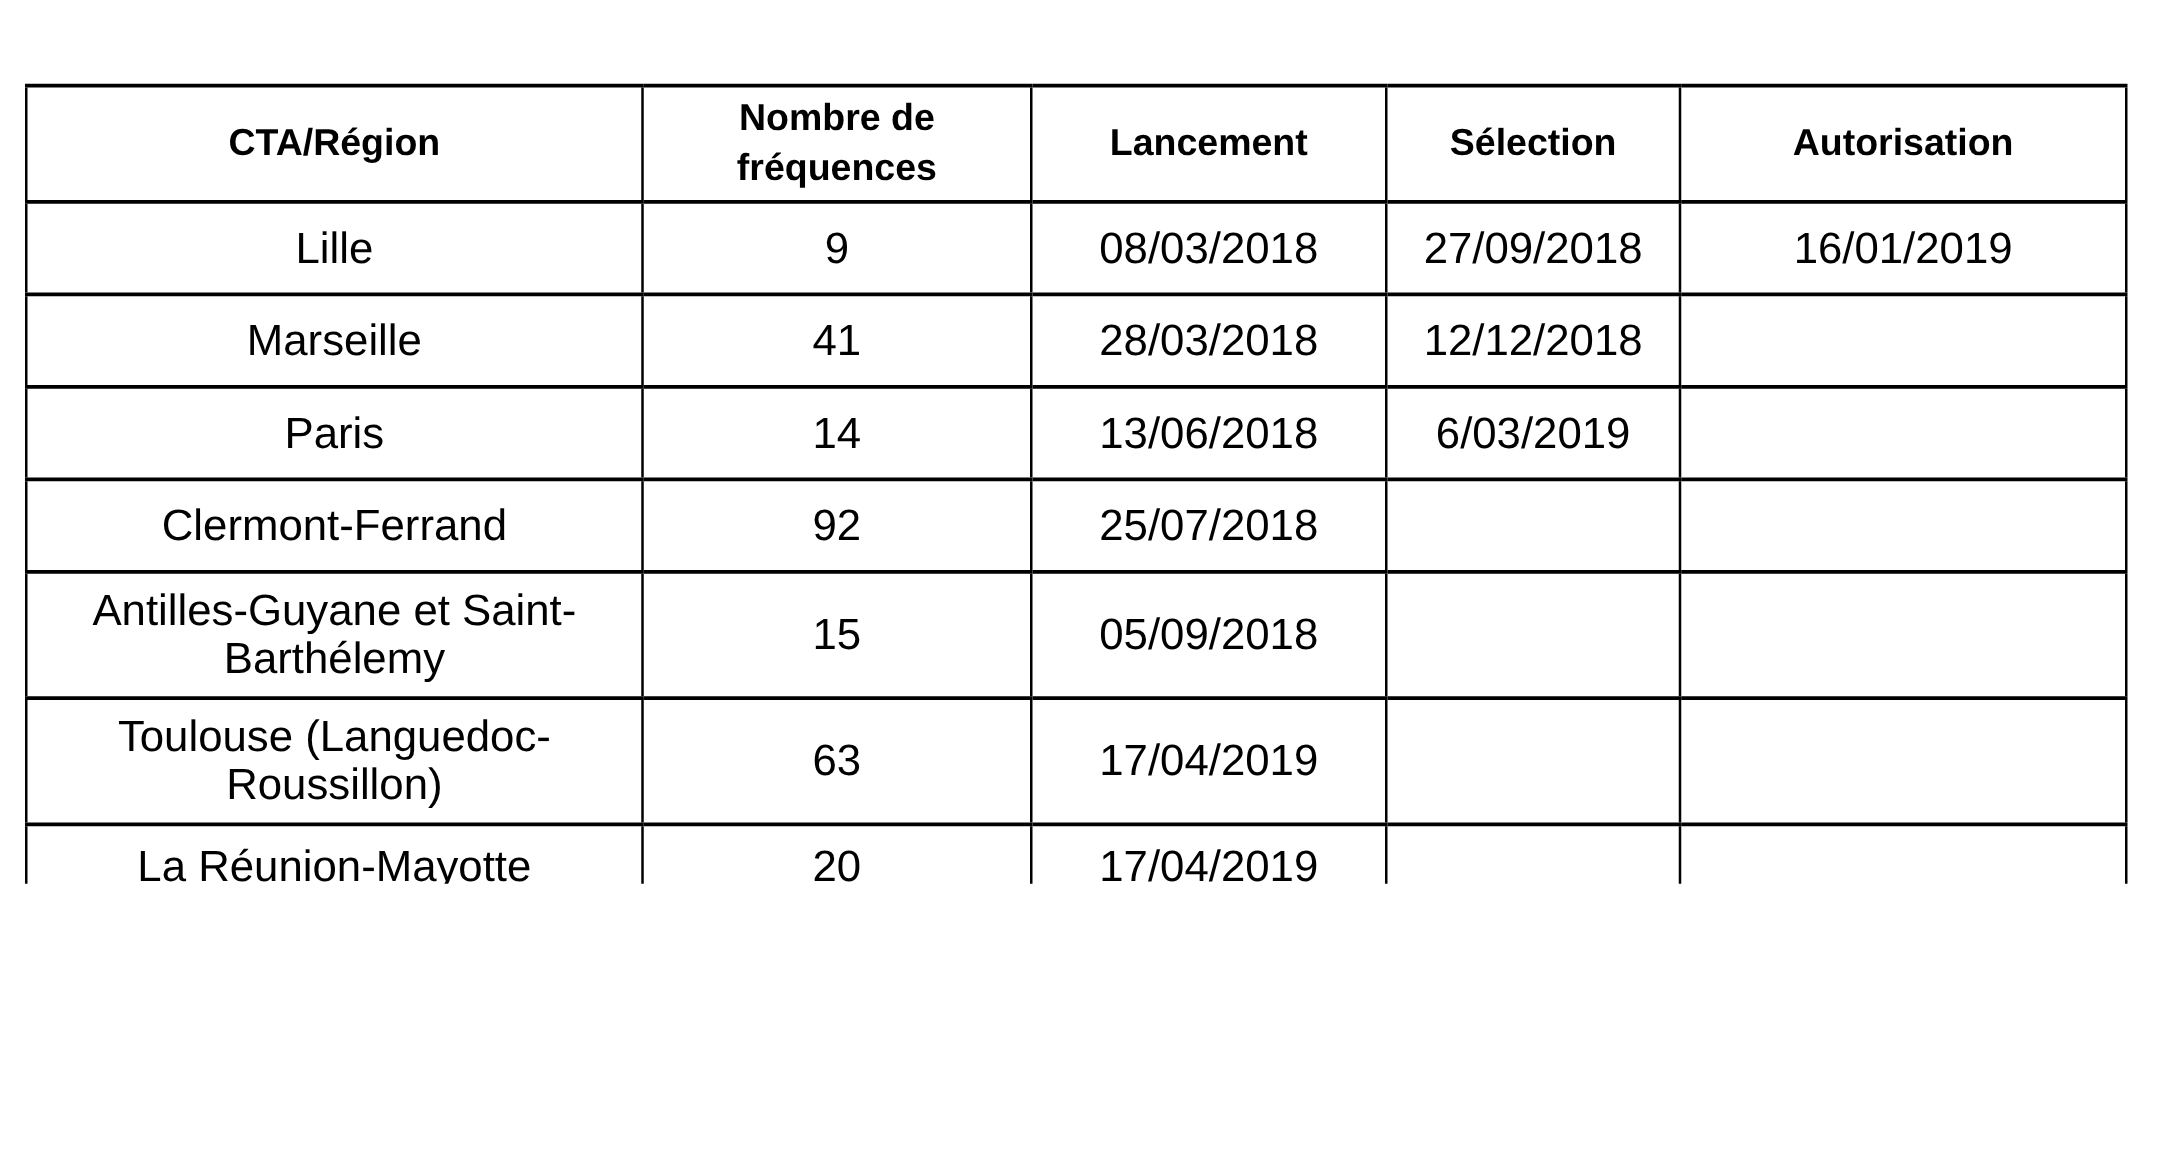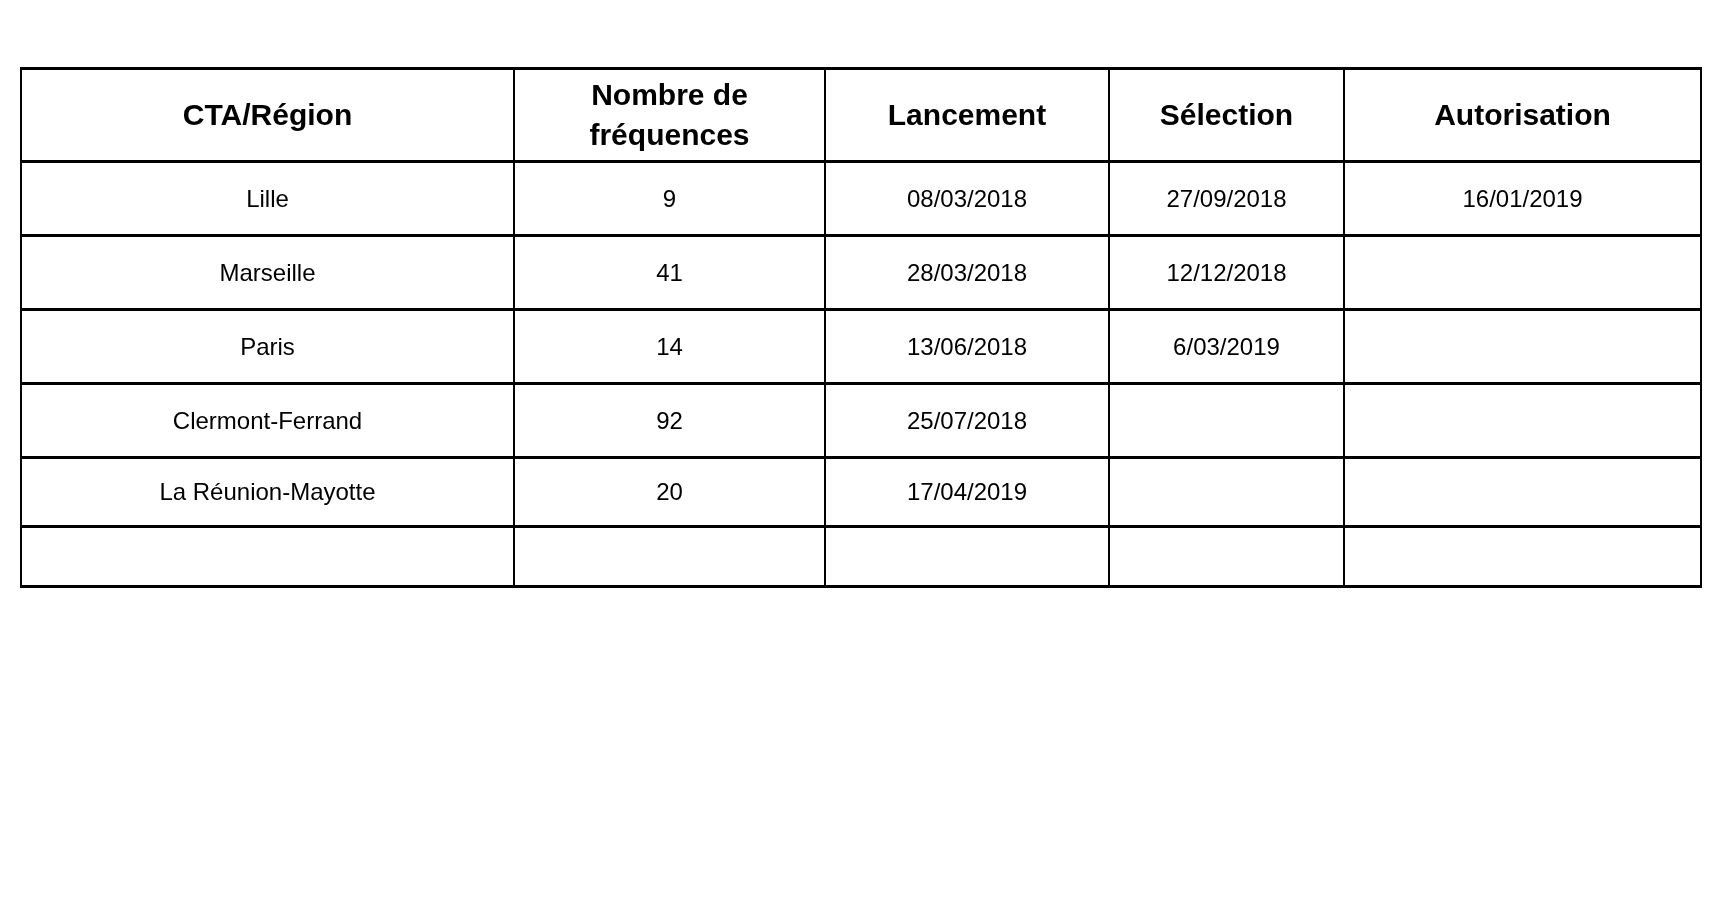--- a/index.html
+++ b/index.html
@@ -34,21 +34,21 @@
   table.freq-table td {
     border-left: 2px solid #000000;
     border-right: 2px solid #000000;
     border-top: 3px solid #000000;
     border-bottom: 3px solid #000000;
     text-align: center;
     vertical-align: middle;
     padding: 2px 6px;
     white-space: pre-line;
     overflow: hidden;
-    font-size: 24px;
+    font-size: 35px;
     line-height: 38px;
     font-weight: 400;
   }
   table.freq-table th {
     font-size: 30px;
     line-height: 40px;
     font-weight: 700;
   }
   tr.header-row     { height: 93px;  }
   tr.row-single     { height: 74px;  }
@@ -100,20 +100,36 @@
         <td>6/03/2019</td>
         <td></td>
       </tr>
       <tr class="row-single">
         <td>Clermont-Ferrand</td>
         <td>92</td>
         <td>25/07/2018</td>
         <td></td>
         <td></td>
       </tr>
+      <tr class="row-double">
+        <td>Antilles-Guyane et Saint-
+Barthélemy</td>
+        <td>15</td>
+        <td>05/09/2018</td>
+        <td></td>
+        <td></td>
+      </tr>
+      <tr class="row-double">
+        <td>Toulouse (Languedoc-
+Roussillon)</td>
+        <td>63</td>
+        <td>17/04/2019</td>
+        <td></td>
+        <td></td>
+      </tr>
       <tr class="row-last">
         <td>La Réunion-Mayotte</td>
         <td>20</td>
         <td>17/04/2019</td>
         <td></td>
         <td></td>
       </tr>
       <tr class="row-partial">
         <td></td>
         <td></td>

